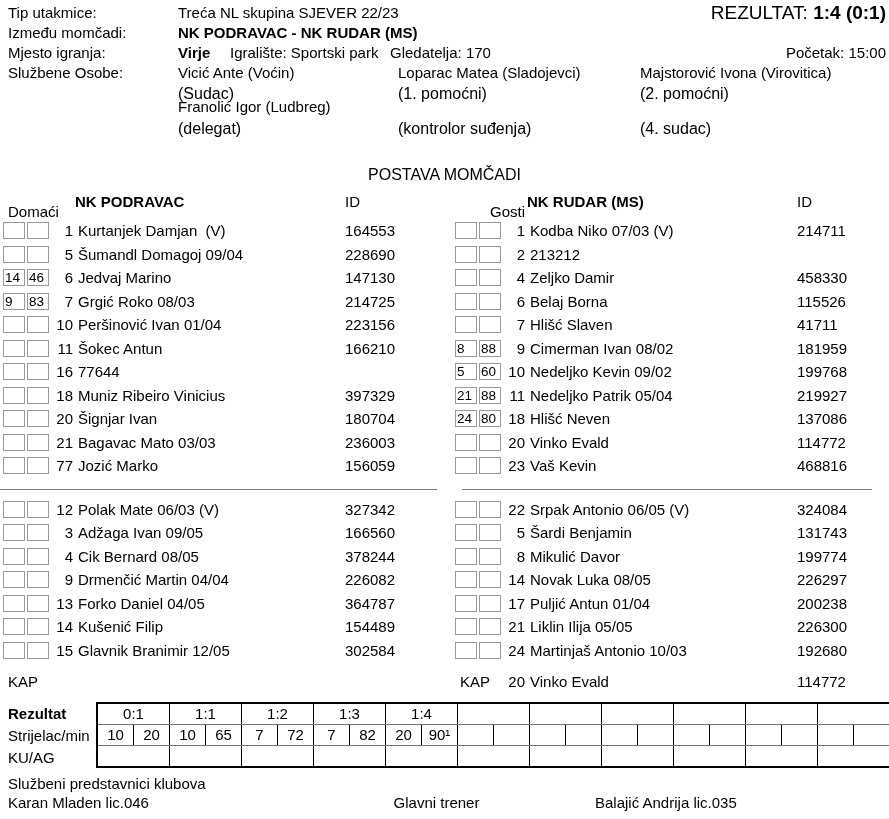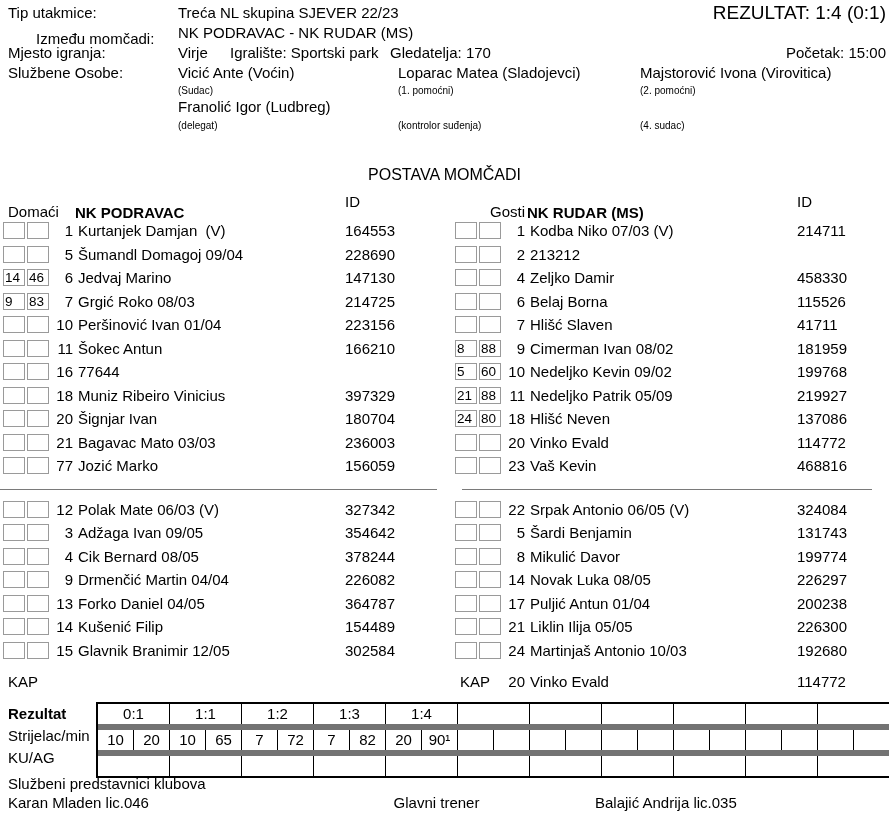--- a/index.html
+++ b/index.html
@@ -2,73 +2,73 @@
 <html><head>
 <meta charset="utf-8">
 <style>
   html,body{margin:0;padding:0;}
   body{
     width:889px;height:819px;position:relative;background:#ffffff;
     font-family:"Liberation Sans","DejaVu Sans",sans-serif;
     font-size:15px;color:#000;overflow:hidden;
   }
   .abs{position:absolute;white-space:pre;}
-  .b{font-weight:normal;}
-  .small{font-size:10px;}
+  .b{font-weight:bold;}
+  .small{font-size:16px;}
   
   #rezultat-line{top:2px;right:3px;font-size:19px;}
   
   #lineup-title{top:166px;left:0;width:889px;text-align:center;font-size:16px;white-space:normal;}
   
   .team-table{position:absolute;top:190px;width:445px;}
   #home-table{left:0;}
   #away-table{left:452px;width:437px;}
   .t-header{position:relative;height:29px;}
   .t-header .side-label{position:absolute;top:13px;}
-  .t-header .team-name{position:absolute;top:14px;left:75px;font-weight:bold;}
+  .t-header .team-name{position:absolute;top:3px;left:75px;font-weight:bold;}
   .t-header .id-label{position:absolute;top:3px;left:345px;}
   #home-table .side-label{left:8px;}
   #away-table .side-label{left:38px;}
   .p-row{display:flex;align-items:center;height:23.5px;}
   .chk{width:22px;height:17px;border:1px solid #9a9a9a;box-sizing:border-box;
        font-size:13.5px;line-height:15px;padding-left:1px;overflow:hidden;}
   .chk.first{margin-left:3px;margin-right:2px;}
   .num{width:24px;text-align:right;margin-right:5px;white-space:pre;}
   .pname{width:267px;white-space:pre;overflow:hidden;}
   .pid{white-space:pre;}
   .sep-line{height:1px;background:#7a7a7a;margin-top:11px;margin-bottom:8px;}
   #home-table .sep-line{width:437px;}
   #away-table .sep-line{width:410px;margin-left:10px;}
   .kap-row{display:flex;align-items:center;height:23.5px;margin-top:8px;}
   .kap-label{width:49px;padding-left:8px;box-sizing:border-box;}
   
   #result-block{position:absolute;top:702px;left:0;width:889px;height:70px;}
   .rt-label{position:absolute;left:8px;white-space:pre;}
   #rt-grid{position:absolute;left:96px;top:0;border:2px solid #000;}
-  .rt-row{display:flex;border-bottom:6px solid #737373;}
+  .rt-row{display:flex;border-bottom:1px solid #737373;}
   .rt-row:last-child{border-bottom:none;}
   .rt-cell{box-sizing:border-box;border-right:1px solid #000;height:20px;line-height:19px;
            text-align:center;overflow:hidden;white-space:pre;}
   .rt-cell:last-child{border-right:none;}
   .rt-cell.w72{width:72px;}
   .rt-cell.w36{width:36px;}
   
   #footer-title{top:775px;left:0;width:889px;text-align:left;white-space:normal;padding-left:8px;}
   #footer-home-rep{top:794px;left:8px;}
   #footer-role{top:794px;left:0;width:873px;text-align:center;white-space:normal;}
   #footer-away-rep{top:794px;left:595px;}
 </style>
 </head>
 <body>
 
 <div class="abs" style="top:4px;left:8px;">Tip utakmice:</div>
 <div class="abs" style="top:4px;left:178px;">Treća NL skupina SJEVER 22/23</div>
 <div class="abs" id="rezultat-line"><span>REZULTAT: </span><span class="b">1:4 (0:1)</span></div>
 
-<div class="abs" style="top:30px;left:8px;margin-left:28px;">Između momčadi:</div>
+<div class="abs" style="top:24px;left:8px;">Između momčadi:</div>
 <div class="abs b" style="top:24px;left:178px;">NK PODRAVAC - NK RUDAR (MS)</div>
 
 <div class="abs" style="top:44px;left:8px;">Mjesto igranja:</div>
 <div class="abs b" style="top:44px;left:178px;">Virje</div>
 <div class="abs" style="top:44px;left:230px;">Igralište: Sportski park</div>
 <div class="abs" style="top:44px;left:390px;">Gledatelja: 170</div>
 <div class="abs" style="top:44px;right:3px;">Početak: 15:00</div>
 
 <div class="abs" style="top:64px;left:8px;">Službene Osobe:</div>
 
@@ -191,21 +191,21 @@
     <span class="num">12</span>
     <span class="pname">Polak Mate 06/03 (V)</span>
     <span class="pid">327342</span>
   </div>
 
   <div class="p-row">
     <span class="chk first"></span>
     <span class="chk"></span>
     <span class="num">3</span>
     <span class="pname">Adžaga Ivan 09/05</span>
-    <span class="pid">354642</span>
+    <span class="pid">166560</span>
   </div>
 
   <div class="p-row">
     <span class="chk first"></span>
     <span class="chk"></span>
     <span class="num">4</span>
     <span class="pname">Cik Bernard 08/05</span>
     <span class="pid">378244</span>
   </div>
 
@@ -308,21 +308,21 @@
     <span class="chk">60</span>
     <span class="num">10</span>
     <span class="pname">Nedeljko Kevin 09/02</span>
     <span class="pid">199768</span>
   </div>
 
   <div class="p-row">
     <span class="chk first">21</span>
     <span class="chk">88</span>
     <span class="num">11</span>
-    <span class="pname">Nedeljko Patrik 05/09</span>
+    <span class="pname">Nedeljko Patrik 05/04</span>
     <span class="pid">219927</span>
   </div>
 
   <div class="p-row">
     <span class="chk first">24</span>
     <span class="chk">80</span>
     <span class="num">18</span>
     <span class="pname">Hlišć Neven</span>
     <span class="pid">137086</span>
   </div>

